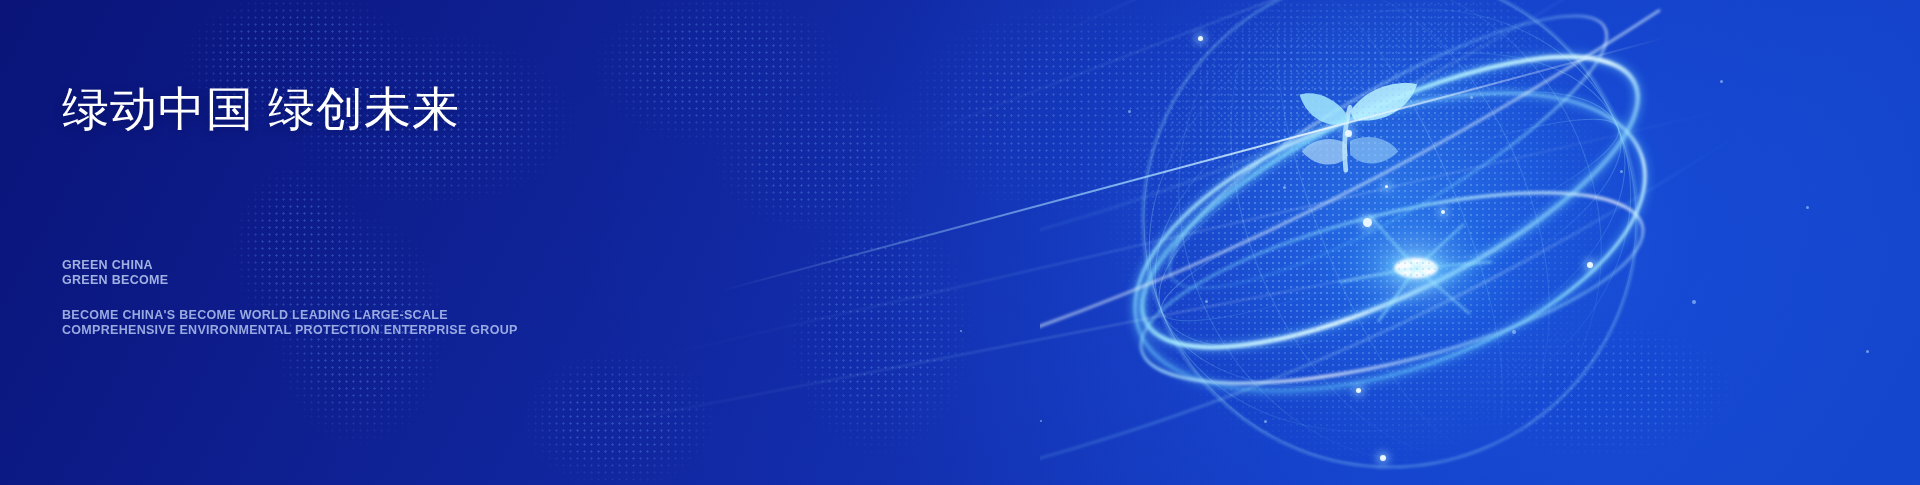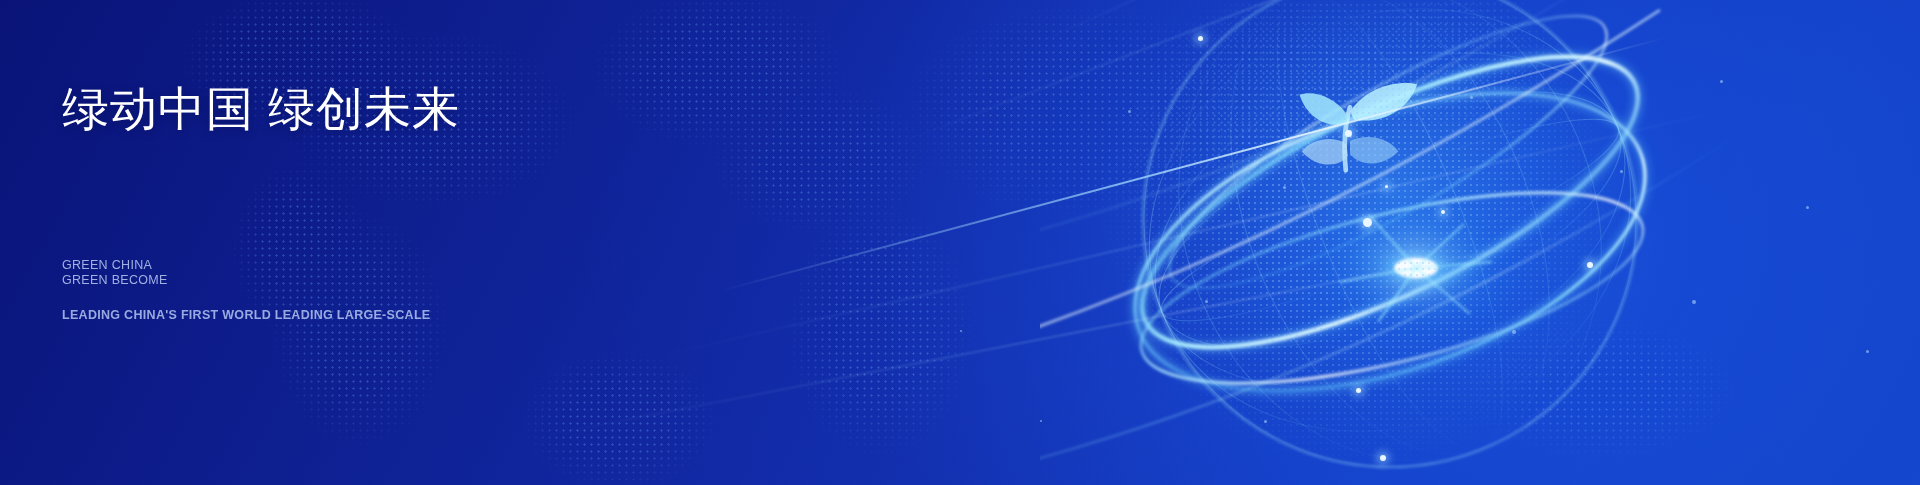--- a/index.html
+++ b/index.html
@@ -122,21 +122,21 @@
   .headline .l2{display:block;}
   .hl-red{color:#f20b12;}
 
   .sub-en{
     position:absolute;
     left:0;
     top:258px;
     color:#aebeea;
     font-size:12.5px;
     line-height:15px;
-    font-weight:400;
+    font-weight:700;
     letter-spacing:0.3px;
     white-space:nowrap;
     opacity:0.92;
   }
   .desc-en{
     position:absolute;
     left:0;
     top:308px;
     color:#a8baea;
     font-size:12.5px;
@@ -297,17 +297,18 @@
     <div class="headline">
       <span>绿动中国  绿创未来</span>
     </div>
 
     <div class="sub-en">
       <div>GREEN CHINA</div>
       <div>GREEN BECOME</div>
     </div>
 
     <div class="desc-en">
-      <div>LEADING CHINA'S FIRST WORLD LEADING LARGE-SCALE</div>
+      <div>BECOME CHINA'S BECOME WORLD LEADING LARGE-SCALE</div>
+      <div>COMPREHENSIVE ENVIRONMENTAL PROTECTION ENTERPRISE GROUP</div>
     </div>
 
   </div>
 </div>
 
 </body></html>

